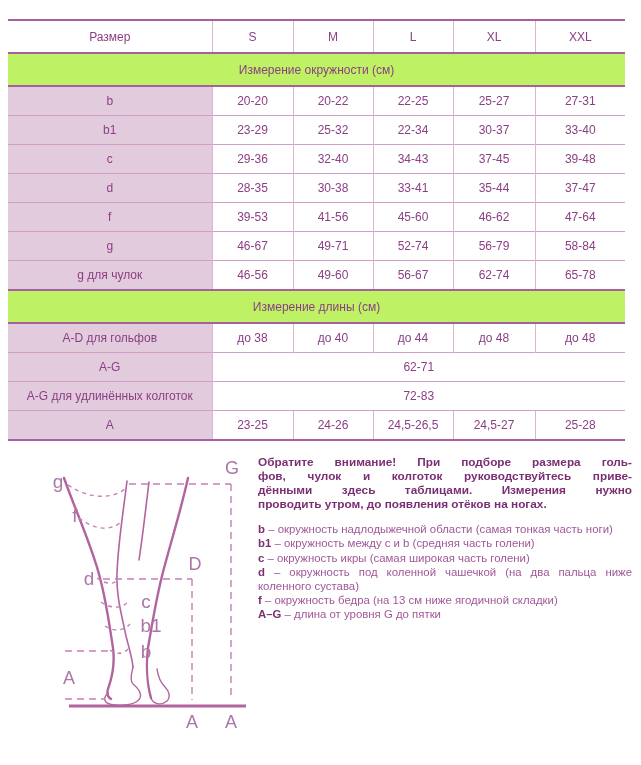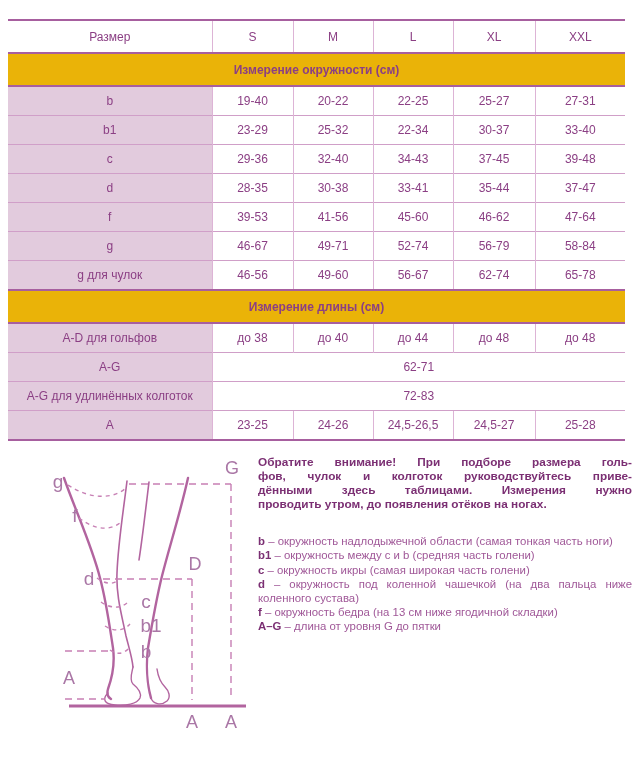--- a/index.html
+++ b/index.html
@@ -23,33 +23,33 @@
   table.size-table td:first-child{border-left:none;}
   tr.head td{
     border-top:2px solid #a75f9f;
     border-bottom:2px solid #a75f9f;
     height:31px;
   }
   tr.section td{
     border-left:none;
     border-top:2px solid #a75f9f;
     border-bottom:2px solid #a75f9f;
-    height:31px;background:#eab308;font-weight:bold;
+    height:31px;background:#bef264;
   }
   tr.data td.lbl{background:#e2cbdd;}
   tr.last-row td{border-bottom:2px solid #a75f9f;margin-left:36px;}
   td.narrow{padding:2px 34px;line-height:1.25;height:36px;}
   
   .notes{position:absolute;left:258px;top:455px;width:374px;}
   .para div{
     font-weight:bold;color:#7b2f73;font-size:11.8px;line-height:14px;
     text-align:justify;text-align-last:justify;white-space:normal;
   }
   .para div.last{text-align-last:left;}
-  .defs{margin-top:24px;}
+  .defs{margin-top:12px;}
   .def{
     font-size:11.4px;line-height:13.4px;color:#a05898;
     text-align:justify;margin:0 0 1px 0;
   }
   .def b{color:#7b2f73;font-weight:bold;}
   
   .diagram{position:absolute;left:18px;top:448px;}
   .diagram text{
     fill:#aa77a6;
     font-family:"Liberation Sans","DejaVu Sans",sans-serif;
@@ -76,21 +76,21 @@
       <td>XL</td>
       <td>XXL</td>
     </tr>
 
     <tr class="section">
       <td colspan="6">Измерение окружности (см)</td>
     </tr>
 
     <tr class="data">
       <td class="lbl">b</td>
-      <td>19-40</td>
+      <td>20-20</td>
       <td>20-22</td>
       <td>22-25</td>
       <td>25-27</td>
       <td>27-31</td>
     </tr>
     <tr class="data">
       <td class="lbl">b1</td>
       <td>23-29</td>
       <td>25-32</td>
       <td>22-34</td>

